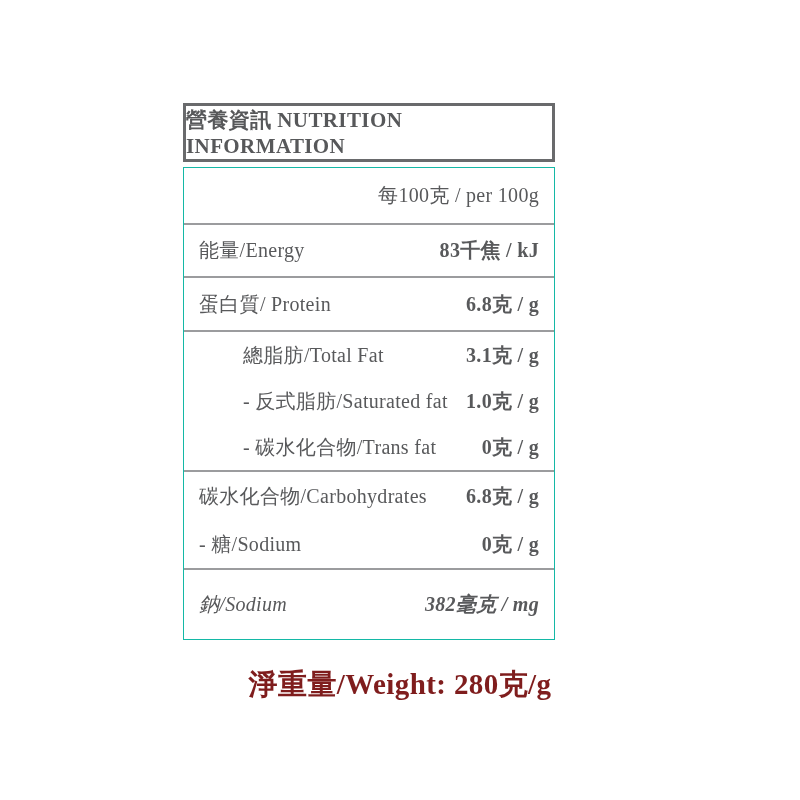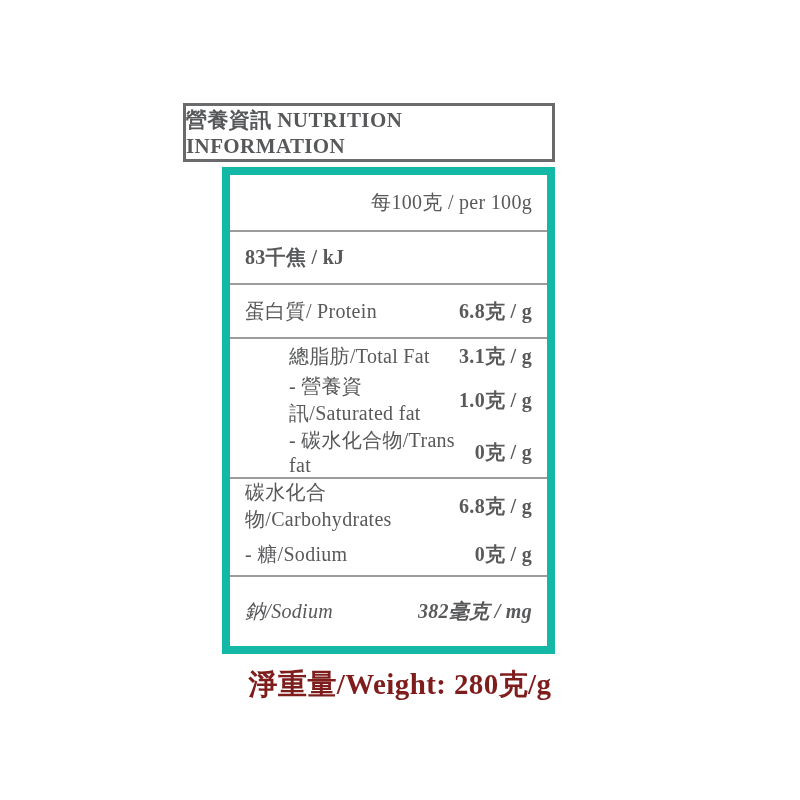--- a/index.html
+++ b/index.html
@@ -22,22 +22,21 @@
     display: flex;
     align-items: center;
     justify-content: center;
     font-weight: bold;
     font-size: 21px;
     letter-spacing: 0.4px;
     color: #57585a;
   }
   .box-gap { height: 5px; }
   .body-box {
-    border: 8px solid #14b8a6;
-    margin-left: 39px;
+    border: 1px solid #14b8a6;
   }
   .body-box > * + * {
     border-top: 2px solid #9b9c9e;
   }
   .row {
     display: flex;
     align-items: center;
     justify-content: space-between;
     padding: 0 15px;
     font-size: 20px;
@@ -82,35 +81,36 @@
 
   <div class="box-gap"></div>
 
   <div class="body-box">
 
     <div class="row serving-row">
       <span class="serving-text">每100克 / per 100g</span>
     </div>
 
     <div class="row energy-row">
+      <span class="label">能量/Energy</span>
       <span class="value">83千焦 / kJ</span>
     </div>
 
     <div class="row protein-row">
       <span class="label">蛋白質/ Protein</span>
       <span class="value">6.8克 / g</span>
     </div>
 
     <div class="group fat-group">
       <div class="row">
         <span class="label">總脂肪/Total Fat</span>
         <span class="value">3.1克 / g</span>
       </div>
       <div class="row">
-        <span class="label">- 營養資訊/Saturated fat</span>
+        <span class="label">- 反式脂肪/Saturated fat</span>
         <span class="value">1.0克 / g</span>
       </div>
       <div class="row">
         <span class="label">- 碳水化合物/Trans fat</span>
         <span class="value">0克 / g</span>
       </div>
     </div>
 
     <div class="group carb-group">
       <div class="row">

